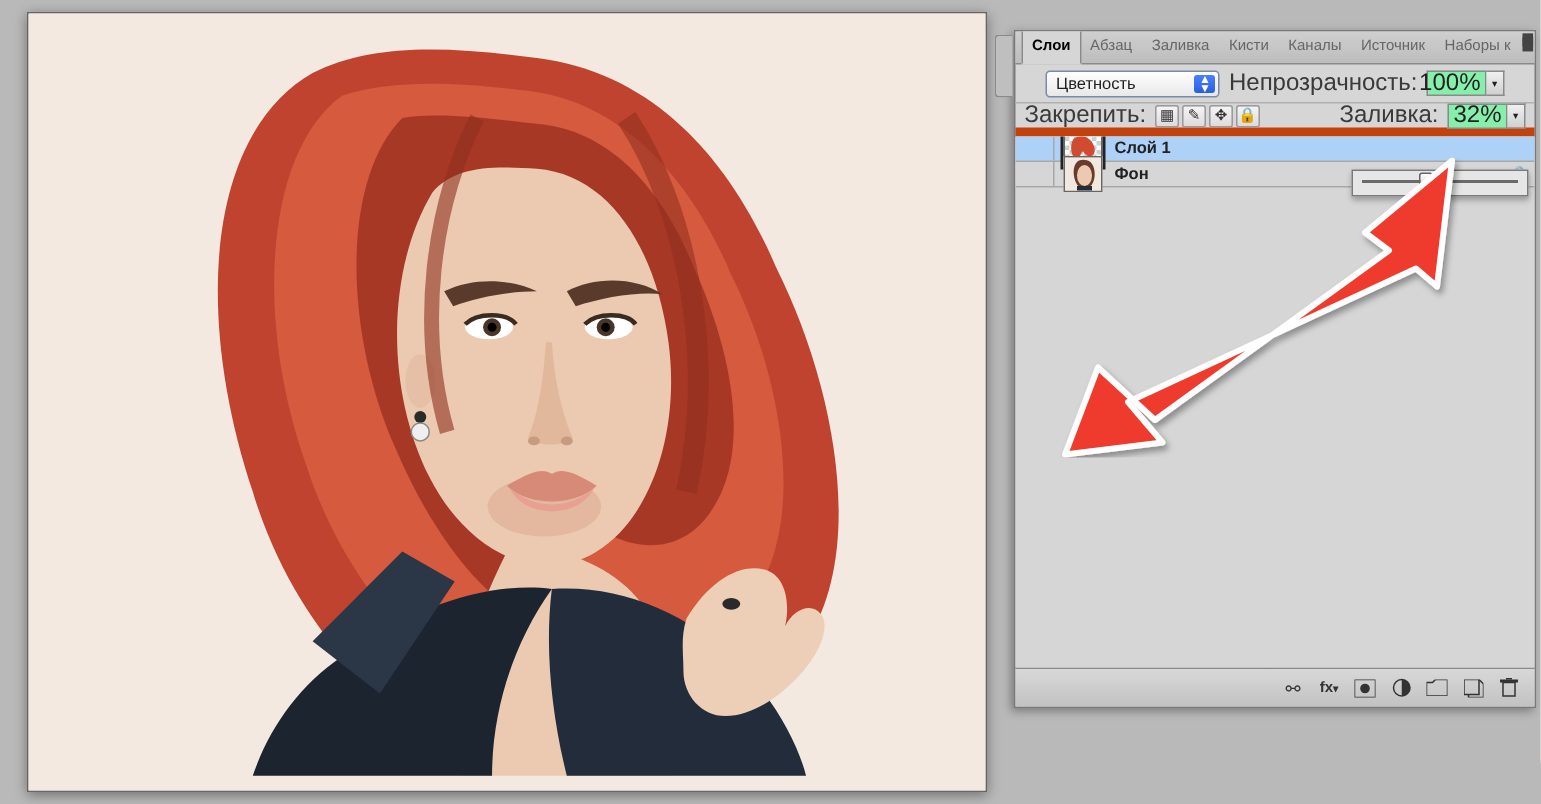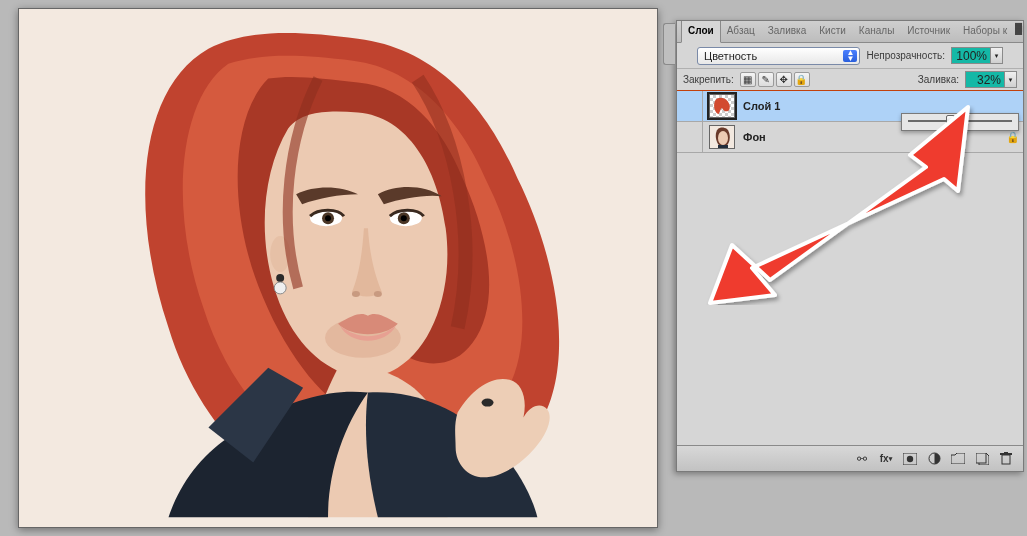--- a/index.html
+++ b/index.html
@@ -15,31 +15,31 @@
   .panel-header { height: 22px; background: linear-gradient(#cfcfcf,#bdbdbd); border-bottom: 1px solid #8a8a8a; display: flex; align-items: stretch; padding: 0 0 0 4px; position: relative; }
   .panel-close { position: absolute; left: -14px; top: 2px; width: 12px; height: 42px; background: #bfbfbf; border: 1px solid #8a8a8a; border-right: none; border-radius: 3px 0 0 3px; cursor: pointer; }
   .tab { padding: 4px 6px; color: #666; cursor: pointer; border-right: 1px solid rgba(0,0,0,0); white-space: nowrap; font-size: 10px; }
   .tab.active { background: #d6d6d6; color: #000; border: 1px solid #8a8a8a; border-bottom: 1px solid #d6d6d6; border-top: none; margin-bottom: -1px; font-weight: bold; }
   .panel-menu { margin-left: auto; width: 22px; display: flex; align-items: center; justify-content: center; color: #444; cursor: pointer; font-size: 10px; line-height: 3px; }
 
   .opts-row { height: 26px; display: flex; align-items: center; padding: 0 20px; gap: 6px; border-bottom: 1px solid #b0b0b0; }
   .blend-select { flex: 1; height: 18px; background: linear-gradient(#fff,#e8e8e8); border: 1px solid #7a8aa8; border-radius: 3px; display: flex; align-items: center; padding: 0 18px 0 6px; position: relative; font-size: 11px; cursor: pointer; }
   .blend-select::after { content: ""; position: absolute; right: 2px; top: 2px; bottom: 2px; width: 14px; background: linear-gradient(#4a7fff,#2a5fdc); border-radius: 2px; }
   .blend-arrows { position: absolute; right: 5px; top: 50%; transform: translateY(-50%); color: #fff; font-size: 8px; line-height: 6px; z-index: 2; }
-  .lbl { color: #3a3a3a; font-size: 10px; }
-  .num-field { width: 40px; height: 17px; background: #14b8a6; border: 1px solid #8a8a8a; display: flex; align-items: center; justify-content: flex-end; padding: 0 3px; font-size: 12px; }
+  .lbl { color: #3a3a3a; font-size: 16px; }
+  .num-field { width: 40px; height: 17px; background: #86efac; border: 1px solid #8a8a8a; display: flex; align-items: center; justify-content: flex-end; padding: 0 3px; font-size: 16px; }
   .dd-btn { width: 12px; height: 17px; background: linear-gradient(#f0f0f0,#d0d0d0); border: 1px solid #8a8a8a; border-left: none; display: flex; align-items: center; justify-content: center; font-size: 7px; cursor: pointer; }
 
-  .lock-row { height: 22px; display: flex; align-items: center; padding: 0 6px; gap: 6px; border-bottom: 1px solid #c2410c; }
+  .lock-row { height: 22px; display: flex; align-items: center; padding: 0 6px; gap: 6px; border-bottom: 6px solid #c2410c; }
   .lock-icons { display: flex; gap: 2px; }
   .lock-ic { width: 16px; height: 15px; background: linear-gradient(#f4f4f4,#dcdcdc); border: 1px solid #9a9a9a; border-radius: 2px; display: flex; align-items: center; justify-content: center; font-size: 10px; color: #333; cursor: pointer; }
   .spacer { flex: 1; }
 
   .layers-list { flex: 1; background: #d6d6d6; overflow: hidden; position: relative; }
-  .layer { height: 31px; display: flex; align-items: center; border-bottom: 1px solid #a8a8a8; background: #d6d6d6; cursor: pointer; }
+  .layer { height: 17px; display: flex; align-items: center; border-bottom: 1px solid #a8a8a8; background: #d6d6d6; cursor: pointer; }
   .layer.selected { background: #aed2f7; }
   .eye-col { width: 26px; height: 100%; display: flex; align-items: center; justify-content: center; border-right: 1px solid #a8a8a8; }
   .thumb { width: 26px; height: 24px; margin: 0 4px 0 6px; background: #fff; border: 1px solid #666; position: relative; overflow: hidden; }
   .thumb.sel { outline: 2px solid #222; outline-offset: 0; }
   .checker { background-image: linear-gradient(45deg,#ccc 25%,transparent 25%),linear-gradient(-45deg,#ccc 25%,transparent 25%),linear-gradient(45deg,transparent 75%,#ccc 75%),linear-gradient(-45deg,transparent 75%,#ccc 75%); background-size: 6px 6px; background-position: 0 0,0 3px,3px -3px,-3px 0; }
   .redhair-mini { position: absolute; inset: 2px; }
   .layer-name { font-size: 11px; font-weight: bold; flex: 1; padding-left: 4px; }
   .lock-pad { width: 20px; text-align: center; color: #333; font-size: 11px; }
 
   

